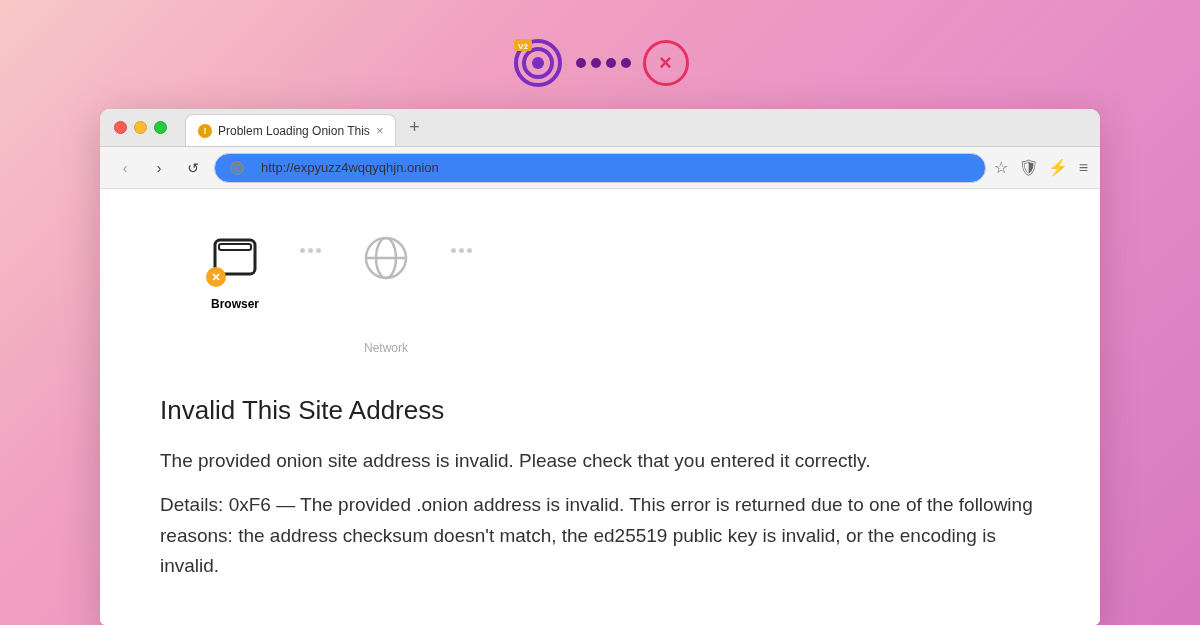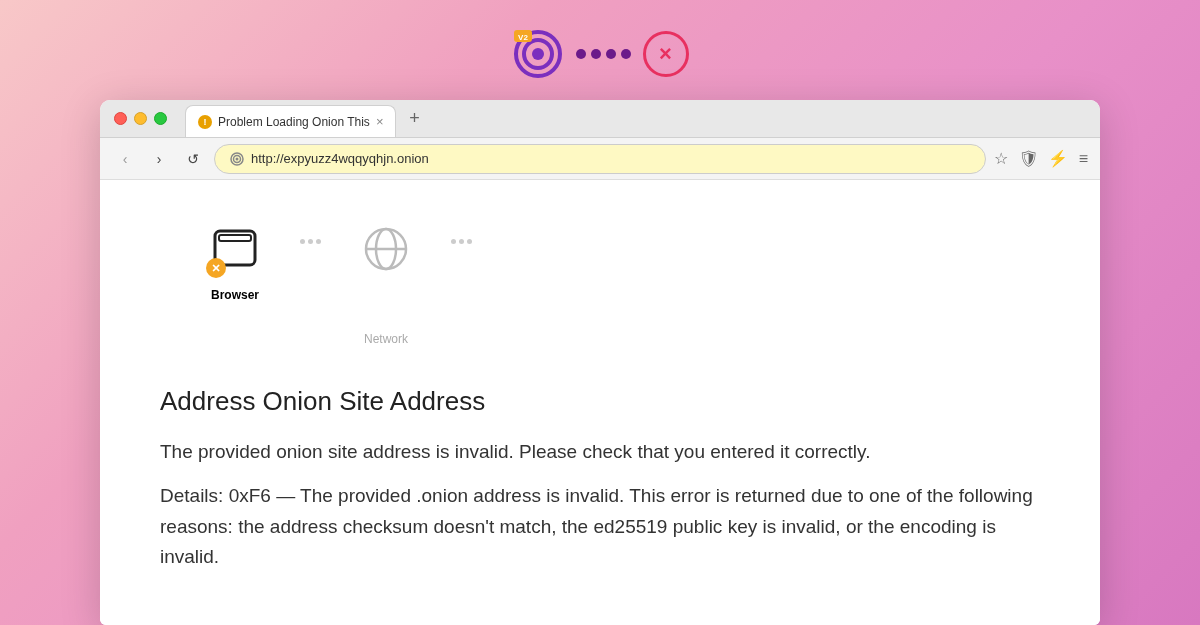--- a/index.html
+++ b/index.html
@@ -14,21 +14,21 @@
       flex-direction: column;
       align-items: center;
       justify-content: flex-start;
     }
 
     
     .tor-header {
       display: flex;
       align-items: center;
       justify-content: center;
-      padding: 28px 0 20px;
+      padding: 37px 0 20px;
       gap: 6px;
     }
 
     .tor-logo {
       width: 52px;
       height: 52px;
       position: relative;
     }
 
     .tor-dots {
@@ -171,27 +171,27 @@
       justify-content: center;
       color: #999;
       font-size: 14px;
       border-radius: 50%;
       cursor: pointer;
     }
     .nav-btn.active { color: #444; }
 
     .address-field {
       flex: 1;
-      background: #fef9c3;
+      background: #3b82f6;
       border: 1px solid #ccc;
       border-radius: 20px;
       padding: 4px 14px;
       display: flex;
       align-items: center;
-      gap: 6px;
+      gap: 16px;
       height: 30px;
     }
 
     .onion-icon-small {
       width: 16px;
       height: 16px;
       flex-shrink: 0;
     }
 
     .url-text {
@@ -410,20 +410,20 @@
       </div>
 
       <div class="connector">
         <div class="conn-dot"></div>
         <div class="conn-dot"></div>
         <div class="conn-dot"></div>
       </div>
 
     </div>
 
-    <h1 class="error-title">Address Onion Site Address</h1>
+    <h1 class="error-title">Invalid This Site Address</h1>
 
     <p class="error-body">The provided onion site address is invalid. Please check that you entered it correctly.</p>
 
     <p class="error-body">Details: 0xF6 — The provided .onion address is invalid. This error is returned due to one of the following reasons: the address checksum doesn't match, the ed25519 public key is invalid, or the encoding is invalid.</p>
 
   </div>
 </div>
 
 </body></html>

